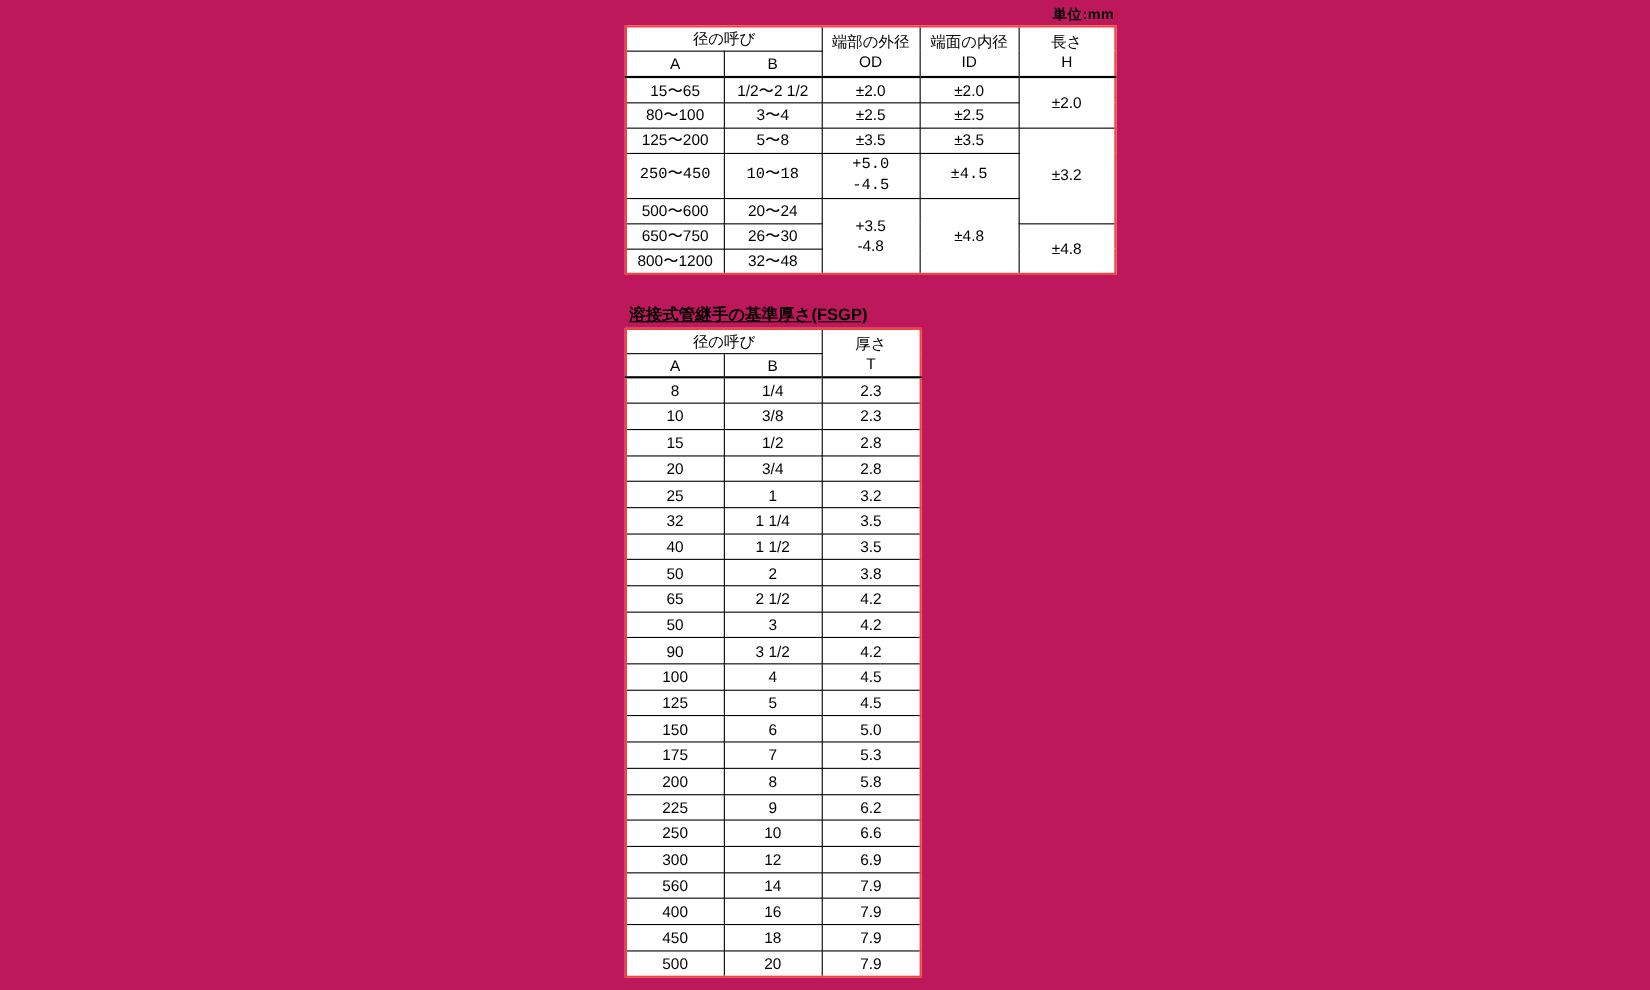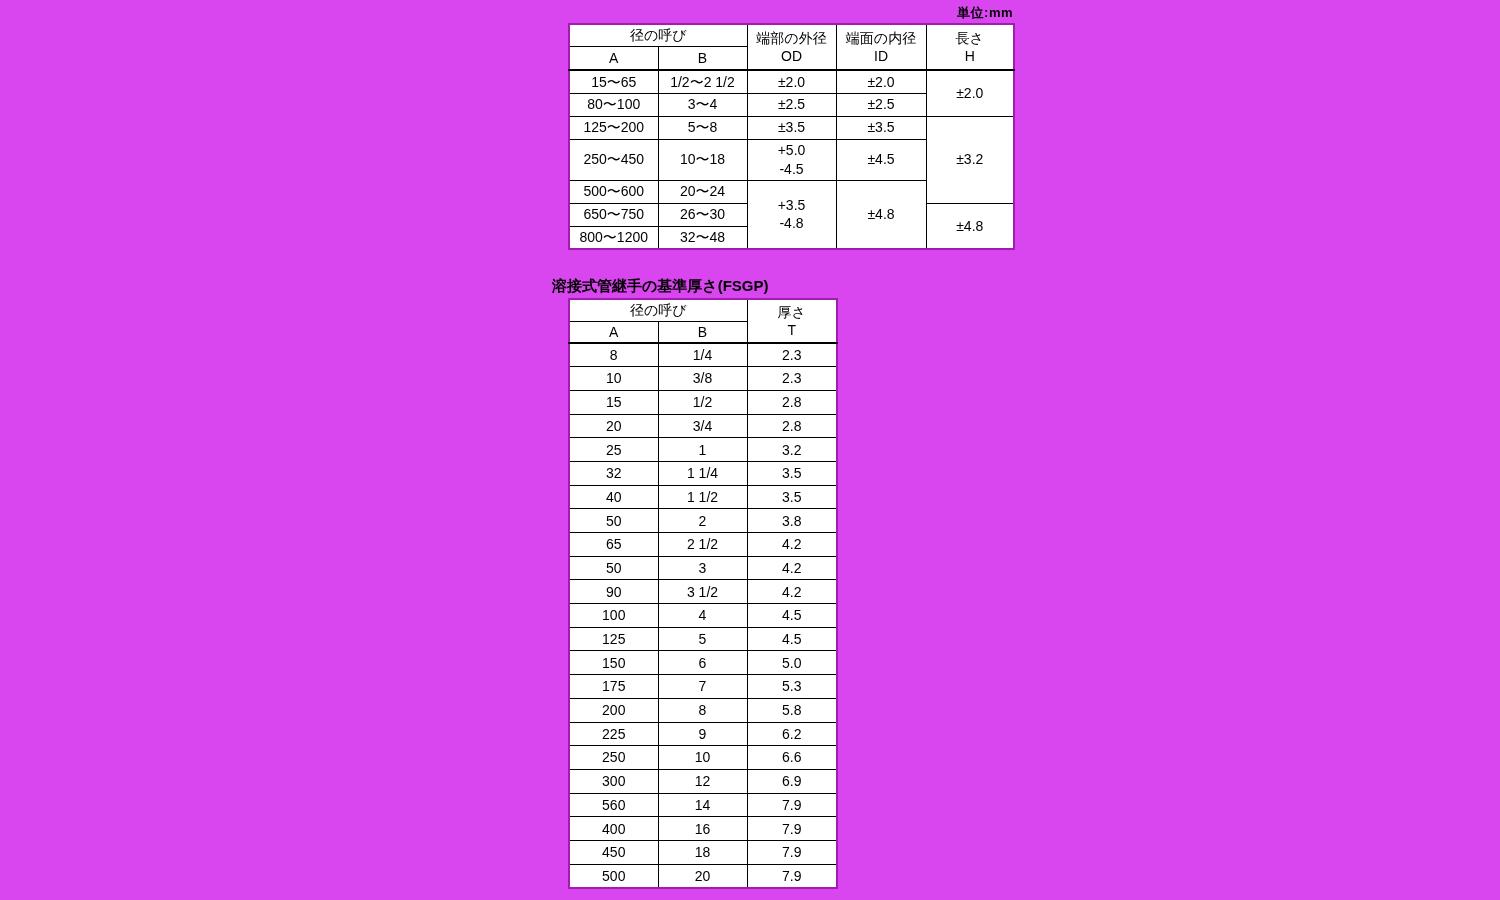--- a/index.html
+++ b/index.html
@@ -3,21 +3,21 @@
 <meta charset="utf-8">
 <style>
   * { margin: 0; padding: 0; box-sizing: border-box; }
   html, body { background: #ffffff; }
   body {
     width: 1500px; height: 900px;
     position: relative;
     font-family: "Liberation Sans", "DejaVu Sans", sans-serif;
     color: #000;
   }
-  .canvas { position: absolute; inset: 0; background: #d946ef; }
+  .canvas { position: absolute; inset: 0; background: #be185d; }
 
   .unit-label {
     position: absolute;
     left: 568px; top: 4px; width: 445px;
     text-align: right;
     font-size: 13px;
     font-weight: bold;
     letter-spacing: 0.5px;
   }
 
@@ -30,39 +30,40 @@
   table.spec-table th, table.spec-table td {
     border: 1px solid #000;
     text-align: center;
     vertical-align: middle;
     font-size: 14px;
     font-weight: normal;
     white-space: nowrap;
     padding: 0;
     line-height: 1.3;
   }
-  table.spec-table { border: 2px solid #a21caf; }
+  table.spec-table { border: 2px solid #ef4444; }
   
   .hb { border-bottom: 2px solid #000 !important; }
 
   
   table.t1 { left: 568px; top: 23px; width: 445px; }
   table.t1 tr.hrow1 { height: 22px; }
   table.t1 tr.hrow2 { height: 24px; }
   table.t1 tbody tr { height: 23px; }
-  table.t1 tr.tall  { height: 41px; }
+  table.t1 tr.tall  { height: 41px; font-family: Liberation Mono, monospace; }
   .twoline div { line-height: 1.3; text-align: center; }
 
   
   .t2-title {
     position: absolute;
-    left: 552px; top: 277px;
+    left: 572px; top: 277px;
     font-size: 15px;
     font-weight: bold;
     white-space: nowrap;
+    text-decoration: underline;
   }
   table.t2 { left: 568px; top: 298px; width: 268px; }
   table.t2 tr.hrow1 { height: 22px; }
   table.t2 tr.hrow2 { height: 22px; }
   table.t2 tbody tr { height: 23.7px; }
 </style>
 </head>
 <body>
 
 <div class="canvas">

